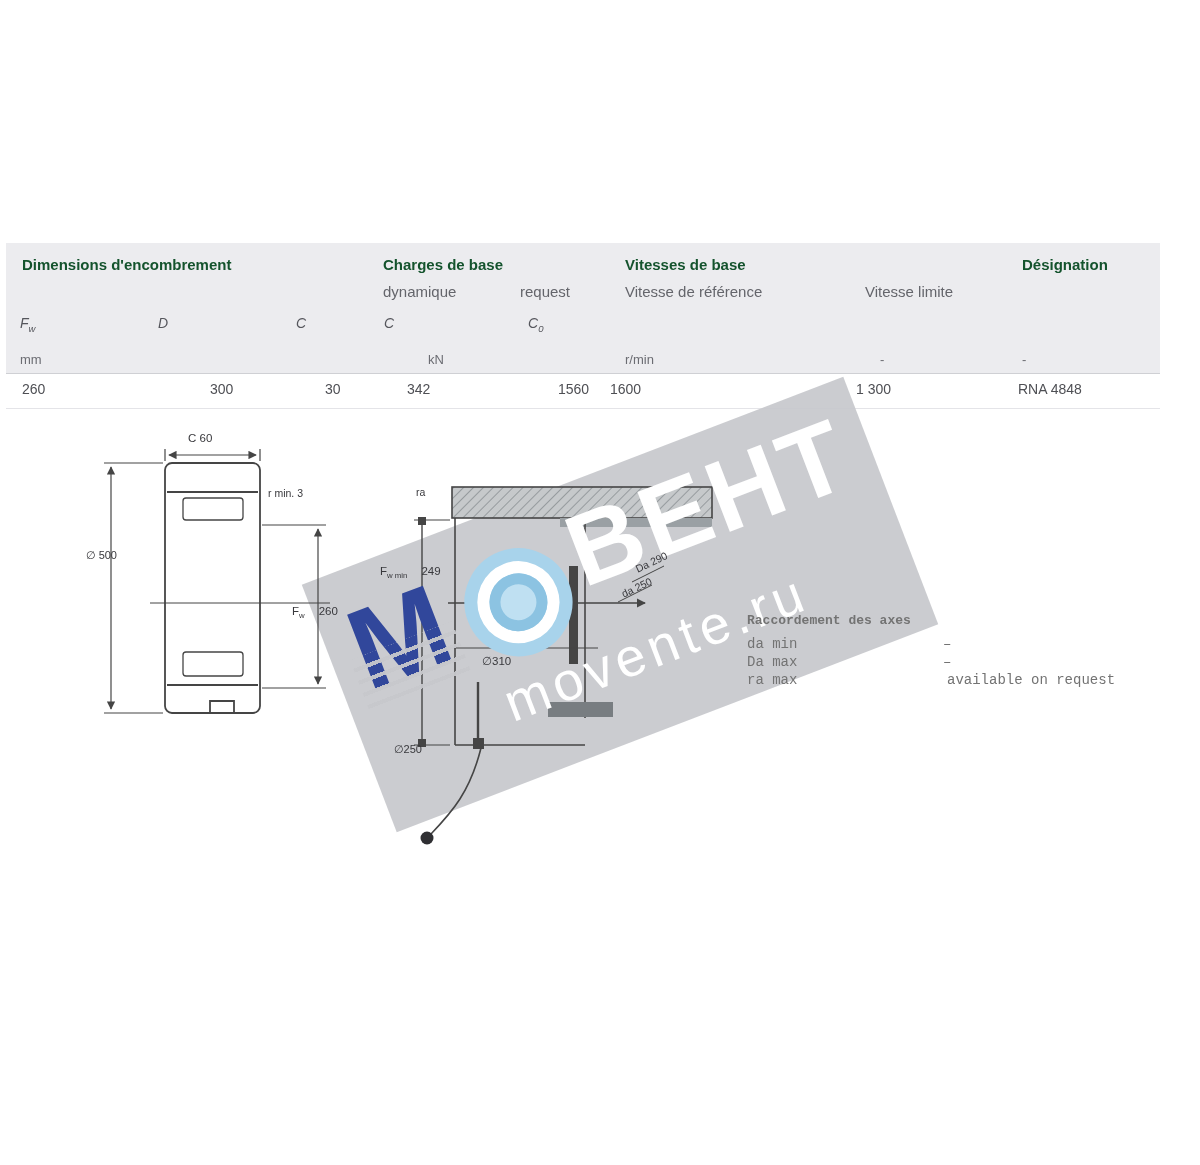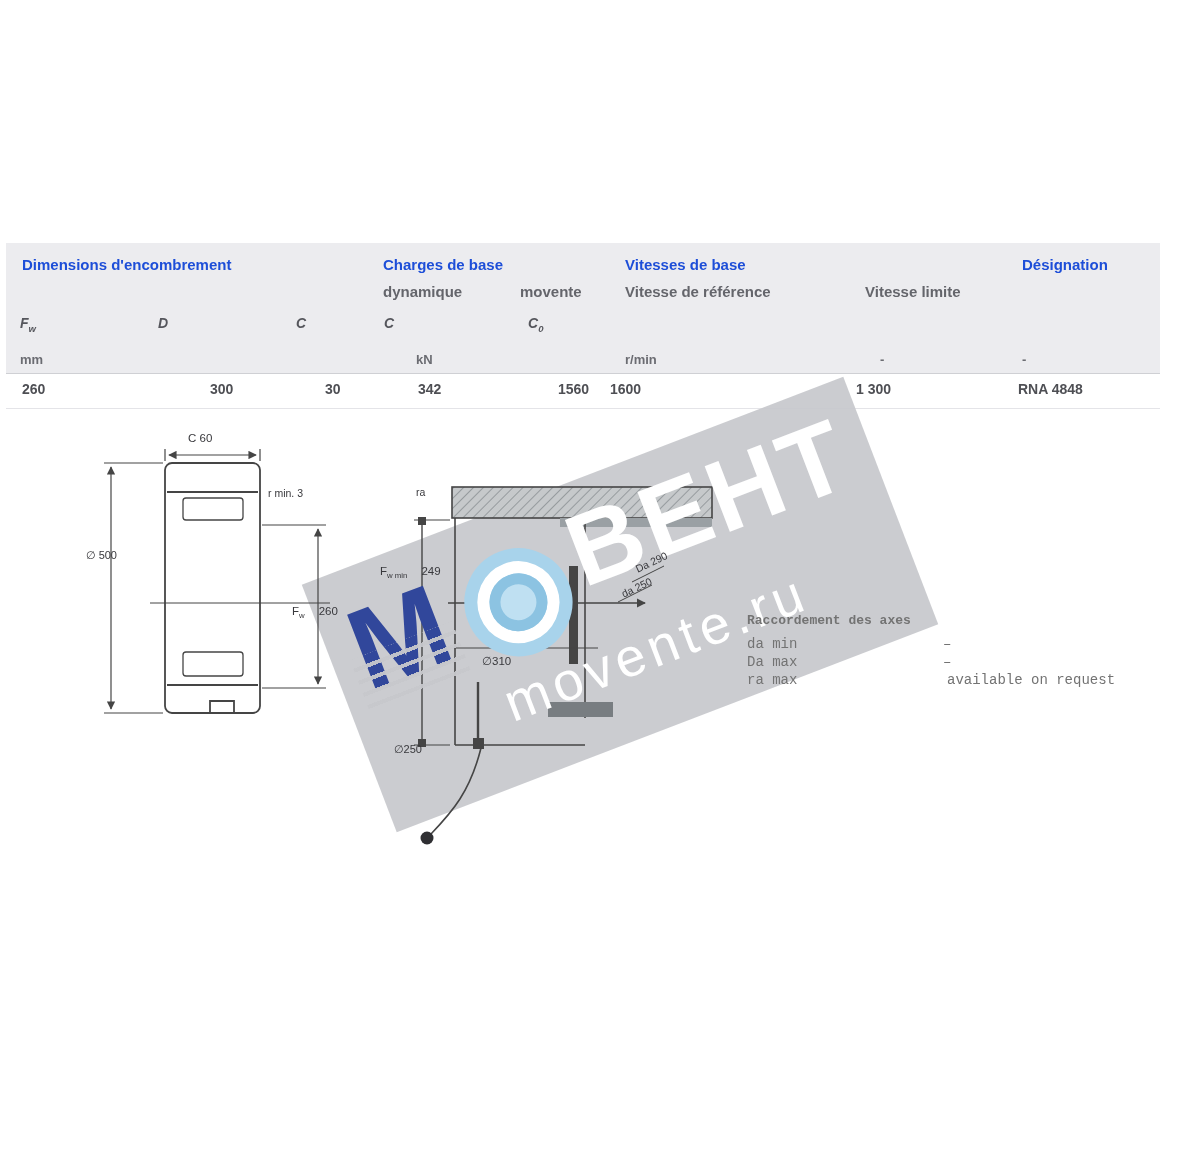--- a/index.html
+++ b/index.html
@@ -2,23 +2,23 @@
 <html><head>
 <meta charset="utf-8">
 <style>
   html,body{margin:0;padding:0;background:#ffffff;}
   .page{position:relative;width:1200px;height:1165px;background:#ffffff;overflow:hidden;
         font-family:"Liberation Sans",sans-serif;}
   
   .band{position:absolute;left:6px;top:243px;width:1154px;height:130px;background:#ececef;z-index:1;}
   .sep{position:absolute;left:6px;width:1154px;height:1px;background:#cfd0d4;z-index:1;}
   .sep-light{background:#e4e4e8;}
-  .th,.sym,.unit,.val{position:absolute;z-index:1;white-space:nowrap;font-weight:bold;}
+  .th,.sym,.unit,.val{position:absolute;z-index:1;white-space:nowrap;}
   .th{font-size:15px;color:#64656b;}
-  .th.b{font-weight:bold;color:#1d4ed8;}
+  .th.b{font-weight:bold;color:#14532d;}
   .sym{font-size:14px;font-style:italic;color:#55565c;}
   .unit{font-size:13px;color:#6b6c72;}
   .val{font-size:14px;color:#4e4f54;}
   sub{font-size:0.68em;}
   
   .wm-band,.wm-text{position:absolute;left:330px;top:472px;width:580px;height:265px;
         transform:rotate(-21deg);transform-origin:center;}
   .wm-band{background:rgba(199,200,204,0.92);z-index:2;}
   .wm-text{z-index:4;pointer-events:none;}
   .wm-m{position:absolute;left:24px;top:26px;font-size:116px;line-height:1;font-weight:900;color:#31479b;}
@@ -50,40 +50,40 @@
   <div class="band"></div>
   <div class="sep" style="top:373px"></div>
   <div class="sep sep-light" style="top:408px"></div>
 
   <div class="th b" style="left:22px;top:256px">Dimensions d'encombrement</div>
   <div class="th b" style="left:383px;top:256px">Charges de base</div>
   <div class="th b" style="left:625px;top:256px">Vitesses de base</div>
   <div class="th b" style="left:1022px;top:256px">Désignation</div>
 
   <div class="th" style="left:383px;top:283px">dynamique</div>
-  <div class="th" style="left:520px;top:283px">movente</div>
+  <div class="th" style="left:520px;top:283px">request</div>
   <div class="th" style="left:625px;top:283px">Vitesse de référence</div>
   <div class="th" style="left:865px;top:283px">Vitesse limite</div>
 
   <div class="sym" style="left:20px;top:315px"><span>F</span><sub>w</sub></div>
   <div class="sym" style="left:158px;top:315px">D</div>
   <div class="sym" style="left:296px;top:315px">C</div>
   <div class="sym" style="left:384px;top:315px">C</div>
   <div class="sym" style="left:528px;top:315px"><span>C</span><sub>0</sub></div>
 
   <div class="unit" style="left:20px;top:352px">mm</div>
-  <div class="unit" style="left:416px;top:352px">kN</div>
+  <div class="unit" style="left:428px;top:352px">kN</div>
   <div class="unit" style="left:625px;top:352px">r/min</div>
   <div class="unit" style="left:880px;top:352px">-</div>
   <div class="unit" style="left:1022px;top:352px">-</div>
 
   <div class="val" style="left:22px;top:381px">260</div>
   <div class="val" style="left:210px;top:381px">300</div>
   <div class="val" style="left:325px;top:381px">30</div>
-  <div class="val" style="left:418px;top:381px">342</div>
+  <div class="val" style="left:407px;top:381px">342</div>
   <div class="val" style="left:558px;top:381px">1560</div>
   <div class="val" style="left:610px;top:381px">1600</div>
   <div class="val" style="left:856px;top:381px">1 300</div>
   <div class="val" style="left:1018px;top:381px">RNA 4848</div>
 
   <div class="wm-band"></div>
 
   <svg class="draw" width="1200" height="1165" viewBox="0 0 1200 1165">
     <defs>
       <marker id="ar" viewBox="0 0 10 10" refX="9" refY="5" markerWidth="7" markerHeight="7" orient="auto-start-reverse">

